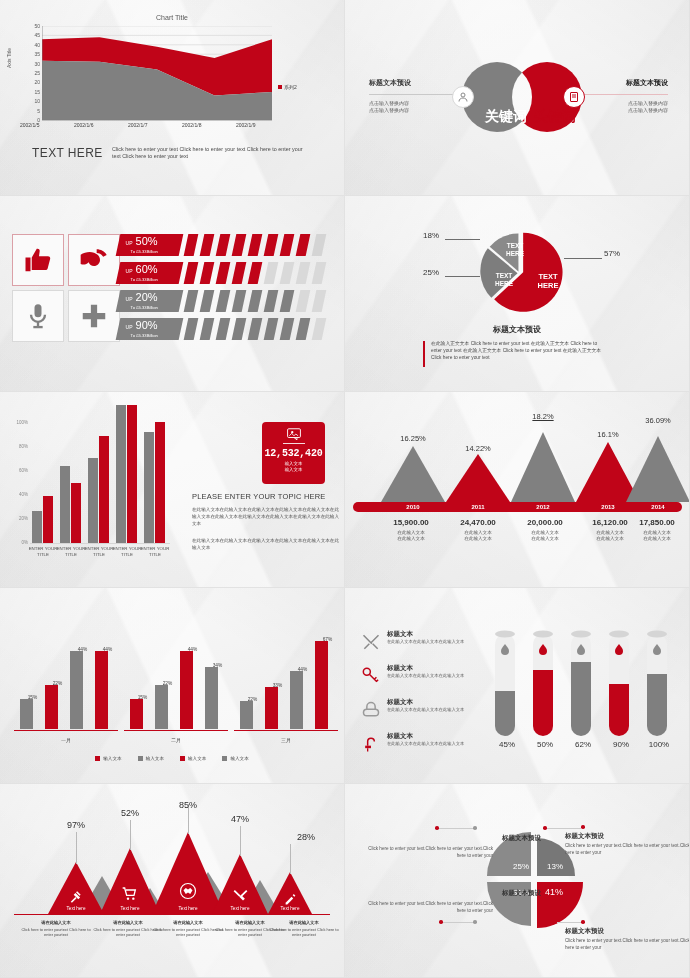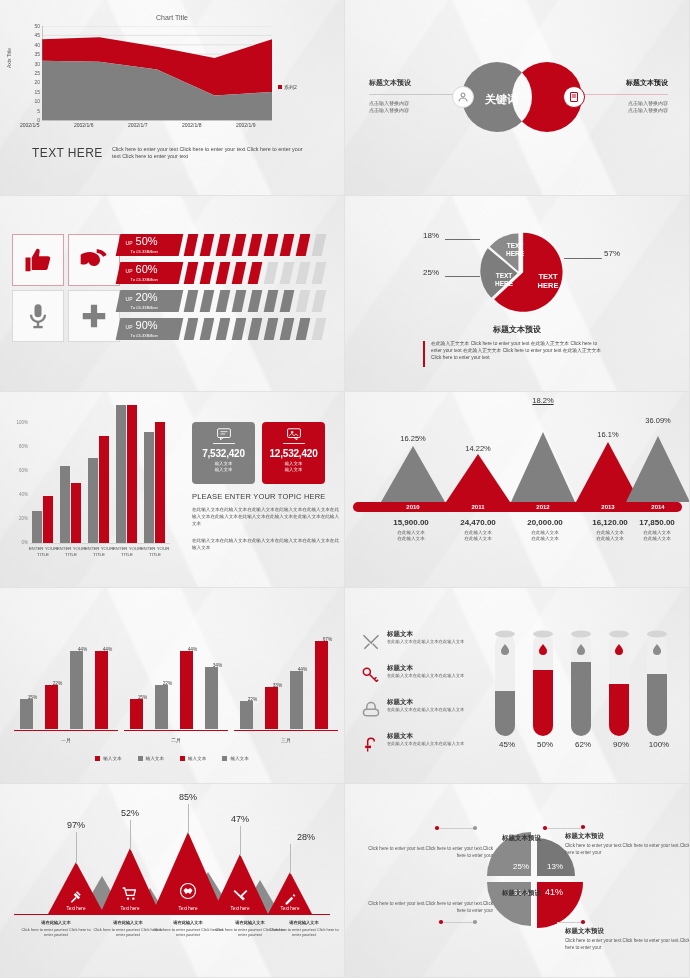--- a/index.html
+++ b/index.html
@@ -52,21 +52,21 @@
   .s1-body { position:absolute; left:112px; top:146px; width:200px; font-size:5.4px; color:#4a4a4a; line-height:7px; }
 
   
   .s2-wrap { position:absolute; left:0; top:0; width:345px; height:196px; }
   .s2-lline { position:absolute; left:24px; top:94px; width:112px; height:1px; background:#c9c9c9; }
   .s2-rline { position:absolute; right:22px; top:94px; width:112px; height:1px; background:#e7bcc0; }
   .s2-lt { position:absolute; left:24px; top:78px; font-size:7px; font-weight:bold; color:#3b3b3b; }
   .s2-rt { position:absolute; right:22px; top:78px; font-size:7px; font-weight:bold; color:#1f1f1f; text-align:right; }
   .s2-lb { position:absolute; left:24px; top:100px; font-size:5px; color:#5a5a5a; line-height:7px; }
   .s2-rb { position:absolute; right:22px; top:100px; font-size:5px; color:#5a5a5a; line-height:7px; text-align:right; }
-  .s2-kw { position:absolute; font-size:11px; font-weight:bold; }
+  .s2-kw { position:absolute; font-size:14px; font-weight:bold;margin-top:16px; }
   .s2-badge { position:absolute; width:22px; height:22px; border-radius:50%; background:#fff;
       border:1px solid #d8d8d8; display:flex; align-items:center; justify-content:center; }
 
   
   .s3-ibox { position:absolute; width:52px; height:52px; border:1px solid #d9d9d9; background:#fafafa;
       display:flex; align-items:center; justify-content:center; }
   .s3-ibox.r { border-color:#dba0a7; }
   .s3-row { position:absolute; left:118px; height:22px; }
   .s3-lab { position:absolute; left:0; top:0; height:22px; width:63px;
       display:flex; flex-direction:column; justify-content:center; padding-left:7px; color:#fff;
@@ -407,33 +407,21 @@
       </div>
     </div>
     <div class="s5-xl">
       <span style="left:2px">ENTER YOUR TITLE</span>
       <span style="left:30px">ENTER YOUR TITLE</span>
       <span style="left:58px">ENTER YOUR TITLE</span>
       <span style="left:86px">ENTER YOUR TITLE</span>
       <span style="left:114px">ENTER YOUR TITLE</span>
     </div>
 
-    <div class="s5-card" style="left:192px; background:#808080;">
-      <svg width="14" height="12" viewBox="0 0 24 20">
-        <rect x="1" y="1" width="22" height="15" rx="2" fill="none" stroke="#fff" stroke-width="1.6"></rect>
-        <path d="M6 16l0 4 5-4" fill="none" stroke="#fff" stroke-width="1.6"></path>
-        <line x1="6" y1="6" x2="18" y2="6" stroke="#fff" stroke-width="1.4"></line>
-        <line x1="6" y1="10" x2="14" y2="10" stroke="#fff" stroke-width="1.4"></line>
-      </svg>
-      <div class="rule"></div>
-      <div class="num">7,532,420</div>
-      <div class="sub" style="white-space:pre-line">输入文本
-输入文本</div>
-    </div>
-    <div class="s5-card" style="left:262px; background:#C00418;">
+    <div class="s5-card" style="left:262px; background:#C00418;font-family:Liberation Mono, monospace;">
       <svg width="14" height="12" viewBox="0 0 24 20">
         <rect x="1" y="1" width="22" height="15" rx="2" fill="none" stroke="#fff" stroke-width="1.6"></rect>
         <path d="M17 16l0 4-5-4" fill="none" stroke="#fff" stroke-width="1.6"></path>
         <circle cx="9" cy="7" r="2" fill="#fff"></circle>
         <path d="M4 13l4-4 4 4 3-3 4 3" fill="none" stroke="#fff" stroke-width="1.4"></path>
       </svg>
       <div class="rule"></div>
       <div class="num">12,532,420</div>
       <div class="sub" style="white-space:pre-line">输入文本
 输入文本</div>
@@ -446,21 +434,21 @@
 
   <div class="slide">
     <div class="s6-tri" style="left:36px;  top:54px; border-bottom:56px solid #808080;"></div>
     <div class="s6-tri" style="left:101px; top:62px; border-bottom:48px solid #C00418;"></div>
     <div class="s6-tri" style="left:166px; top:40px; border-bottom:70px solid #808080;"></div>
     <div class="s6-tri" style="left:231px; top:50px; border-bottom:60px solid #C00418;"></div>
     <div class="s6-tri" style="left:281px; top:44px; border-bottom:66px solid #808080;"></div>
 
     <div class="s6-pct" style="left:68px;  top:42px;">16.25%</div>
     <div class="s6-pct" style="left:133px; top:52px;">14.22%</div>
-    <div class="s6-pct" style="left:198px; top:4px;text-decoration:underline;">18.2%</div>
+    <div class="s6-pct" style="left:198px; top:20px;text-decoration:underline;">18.2%</div>
     <div class="s6-pct" style="left:263px; top:38px;">16.1%</div>
     <div class="s6-pct" style="left:313px; top:24px;">36.09%</div>
 
     <div class="s6-band"></div>
     <div class="s6-year" style="left:68px;">2010</div>
     <div class="s6-year" style="left:133px;">2011</div>
     <div class="s6-year" style="left:198px;">2012</div>
     <div class="s6-year" style="left:263px;">2013</div>
     <div class="s6-year" style="left:313px;">2014</div>
 
@@ -648,21 +636,21 @@
     <div class="s6-tri" style="left:268px; top:88px; border-left:22px solid transparent; border-right:22px solid transparent; border-bottom:42px solid #C00418;"></div>
 
     <div class="s9-stem" style="left:76px;  top:48px; height:32px;"></div>
     <div class="s9-stem" style="left:130px; top:36px; height:30px;"></div>
     <div class="s9-stem" style="left:188px; top:20px; height:30px;"></div>
     <div class="s9-stem" style="left:240px; top:42px; height:30px;"></div>
     <div class="s9-stem" style="left:290px; top:60px; height:30px;"></div>
 
     <div class="s9-pct" style="left:76px;  top:36px;">97%</div>
     <div class="s9-pct" style="left:130px; top:24px;">52%</div>
-    <div class="s9-pct" style="left:188px; top:8px;">85%</div>
+    <div class="s9-pct" style="left:188px; top:16px;">85%</div>
     <div class="s9-pct" style="left:240px; top:30px;">47%</div>
     <div class="s9-pct" style="left:306px; top:48px;">28%</div>
 
     <span style="position:absolute; left:69px;  top:106px;">
       <svg width="14" height="14" viewBox="0 0 24 24">
           <path d="M3 20l8-8 2 2-8 8z" fill="#fff"></path>
           <path d="M11 5l8 8-3 3-8-8z" fill="#fff"></path>
           <path d="M14 2l6 6-2 2-6-6z" fill="#fff"></path>
         </svg>
     </span>

